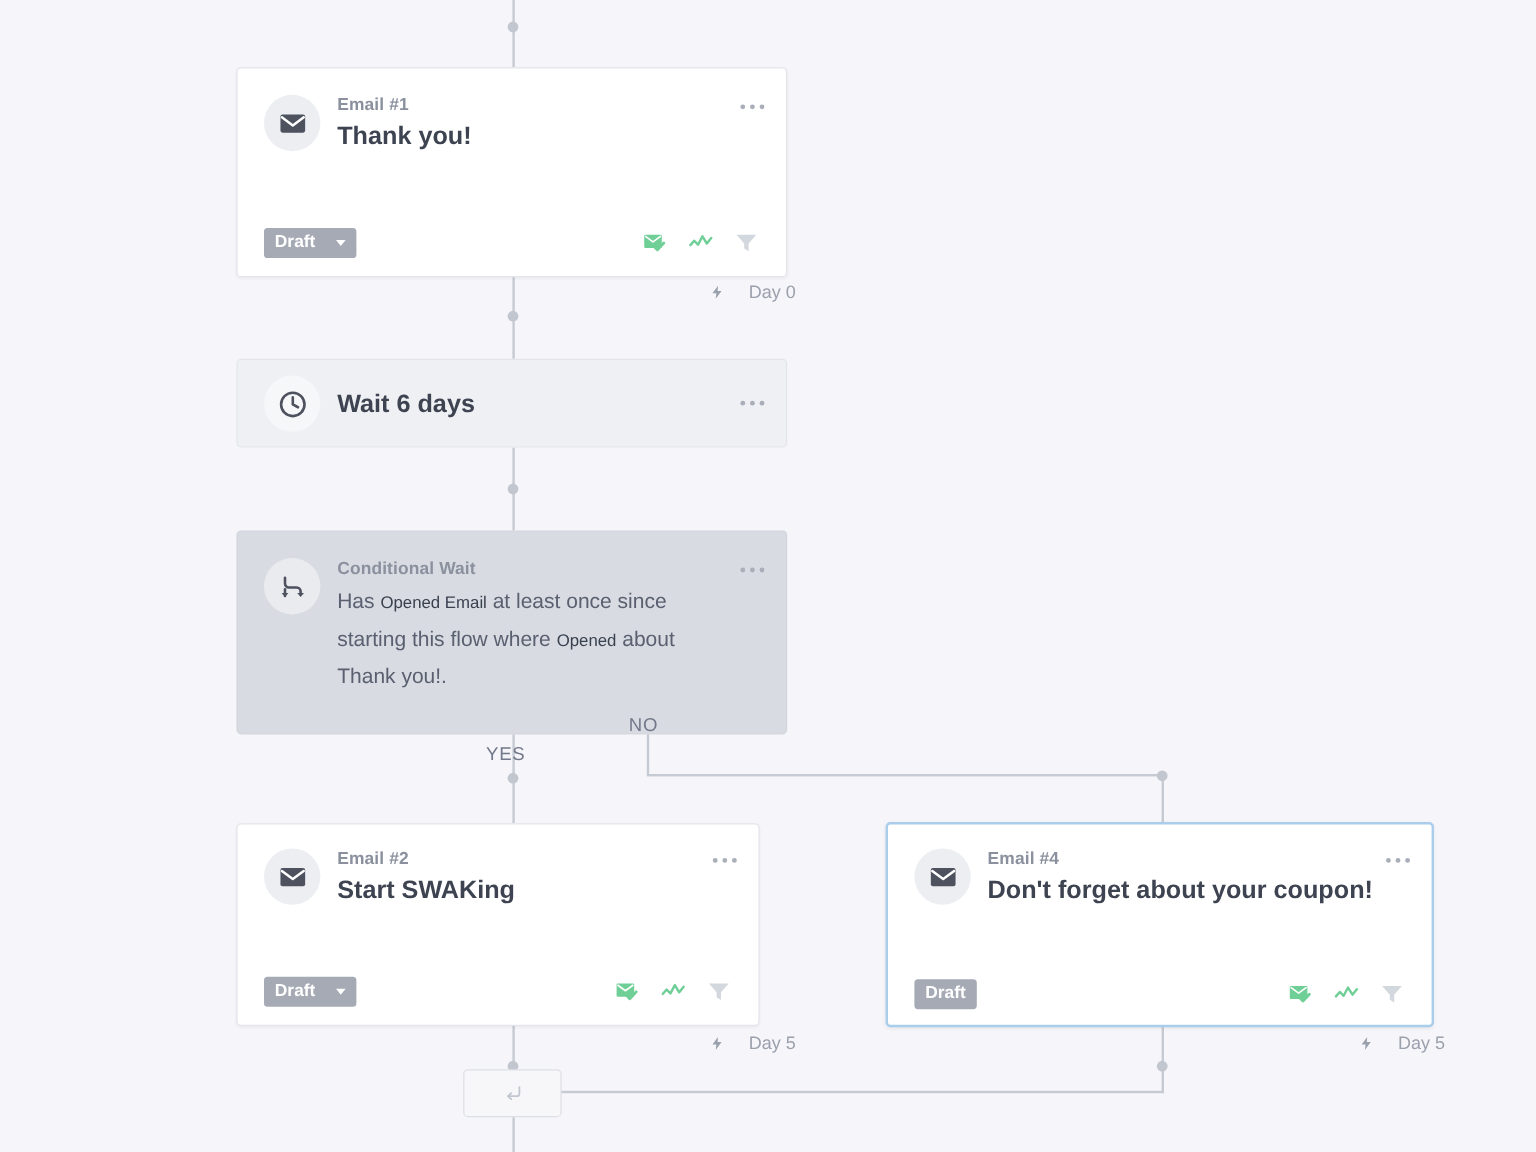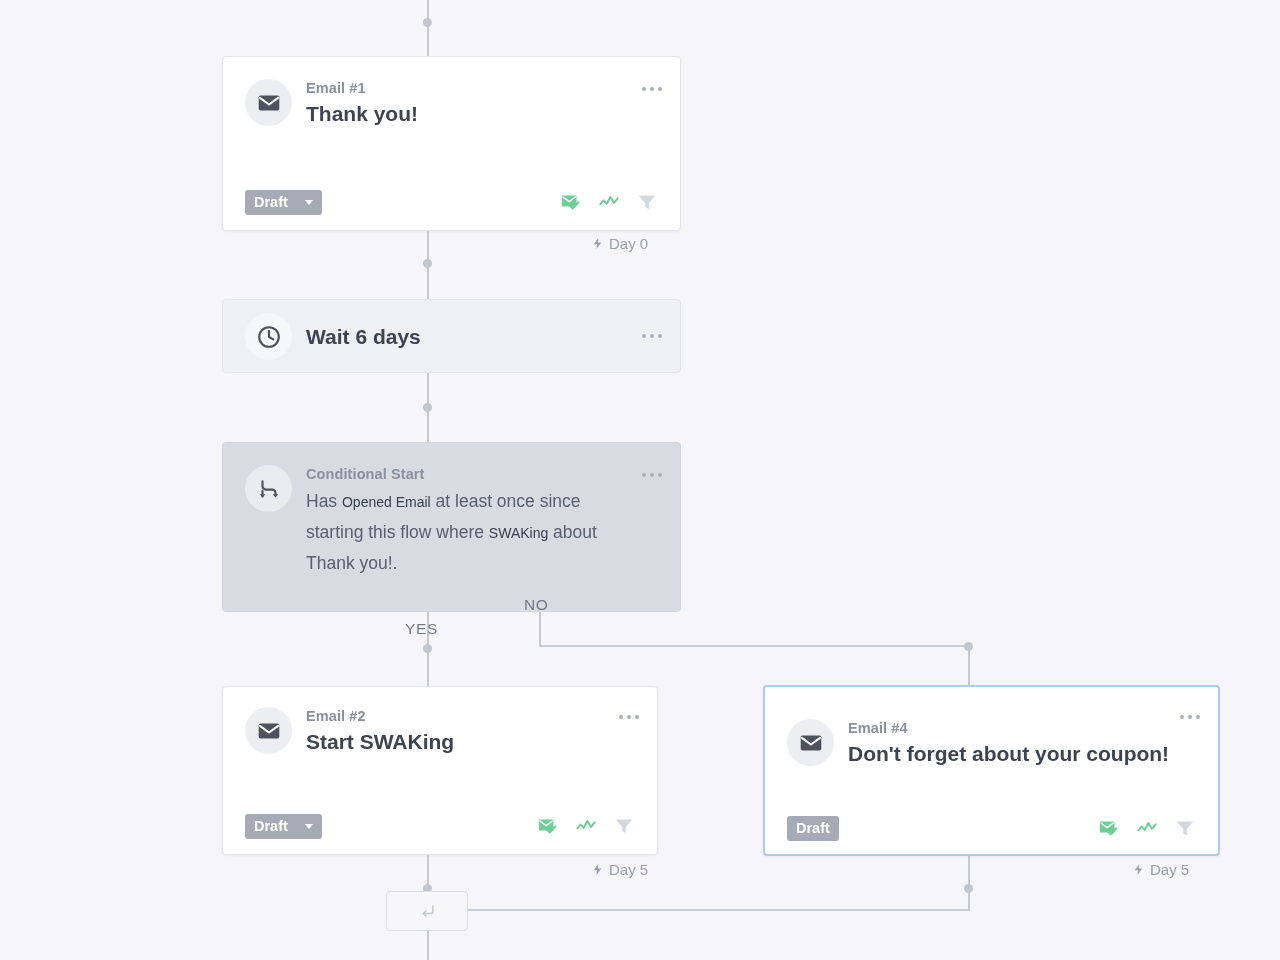--- a/index.html
+++ b/index.html
@@ -35,21 +35,20 @@
     background: #c2c6cf;
   }
 
   
   .card {
     position: absolute;
     border-radius: 4px;
     background: #ffffff;
     border: 1px solid #e3e5ea;
     box-shadow: 0 1px 2px rgba(40,45,60,0.05);
-    margin-left: 25px;
   }
   .card.selected {
     border: 2px solid #a9cdea;
     box-shadow: 0 1px 3px rgba(40,45,60,0.07);
   }
   .card.grey {
     background: #eef0f4;
     border: 1px solid #e3e5ea;
     box-shadow: none;
   }
@@ -168,21 +167,21 @@
     align-items: center;
     gap: 16px;
   }
   .ficon { cursor: pointer; display: block; line-height: 0; }
 
   
   .day-label {
     position: absolute;
     display: flex;
     align-items: center;
-    gap: 5px;
+    gap: 20px;
     font-size: 15px;
     color: #9aa0ac;
     white-space: nowrap;
   }
 
   
   .branch-label {
     position: absolute;
     font-size: 15.5px;
     letter-spacing: .6px;
@@ -309,22 +308,22 @@
     <div class="card-body">
       <div class="node-avatar">
         <svg width="26" height="26" viewBox="0 0 24 24" aria-hidden="true">
           <path d="M6 5 V9.5 A3 3 0 0 0 9 12.5 H15 A3 3 0 0 1 18 15.5 V17" fill="none" stroke="#4d525e" stroke-width="2" stroke-linecap="round" stroke-linejoin="round"></path>
           <path d="M6 14 V19" fill="none" stroke="#4d525e" stroke-width="2" stroke-linecap="round"></path>
           <path d="M3.4 16.8 L6 19.8 L8.6 16.8 Z" fill="#4d525e"></path>
           <path d="M15.4 16.8 L18 19.8 L20.6 16.8 Z" fill="#4d525e"></path>
         </svg>
       </div>
       <div class="node-text">
-        <div class="node-kicker">Conditional Start</div>
-        <div class="cond-text" id="cond-text"><span>Has </span><span class="strong">Opened Email</span><span> at least once since starting this flow where </span><span class="strong">SWAKing</span><span> about Thank you!.</span></div>
+        <div class="node-kicker">Conditional Wait</div>
+        <div class="cond-text" id="cond-text"><span>Has </span><span class="strong">Opened Email</span><span> at least once since starting this flow where </span><span class="strong">Opened</span><span> about Thank you!.</span></div>
       </div>
     </div>
     <div class="kebab">
       <i></i>
       <i></i>
       <i></i>
     </div>
   </div>
 
   <div class="branch-label" style="left:405px; top:620px;">YES</div>
@@ -376,21 +375,21 @@
   </div>
 
   <div class="day-label" style="left:591px; top:861px;">
     <svg width="13" height="15" viewBox="0 0 24 24" aria-hidden="true">
       <path d="M13.5 2 L5 13.5 H11 L10 22 L19 10 H13 Z" fill="#9aa0ac"></path>
     </svg>
     <span>Day 5</span>
   </div>
 
   <div class="card selected" style="left:738px; top:685px; width:457px; height:171px;">
-    <div class="card-body" style="padding:32px 22px 0 22px;">
+    <div class="card-body" style="padding:20px 22px 0 22px;">
       <div class="node-avatar">
         <svg width="26" height="26" viewBox="0 0 24 24" aria-hidden="true">
           <rect x="2.5" y="5" width="19" height="14" rx="1.6" fill="#4d525e"></rect>
           <path d="M3.6 7.2 L12 13.4 L20.4 7.2" fill="none" stroke="#ffffff" stroke-width="1.9" stroke-linecap="round" stroke-linejoin="round"></path>
         </svg>
       </div>
       <div class="node-text">
         <div class="node-kicker">Email #4</div>
         <div class="node-title">Don't forget about your coupon!</div>
       </div>

